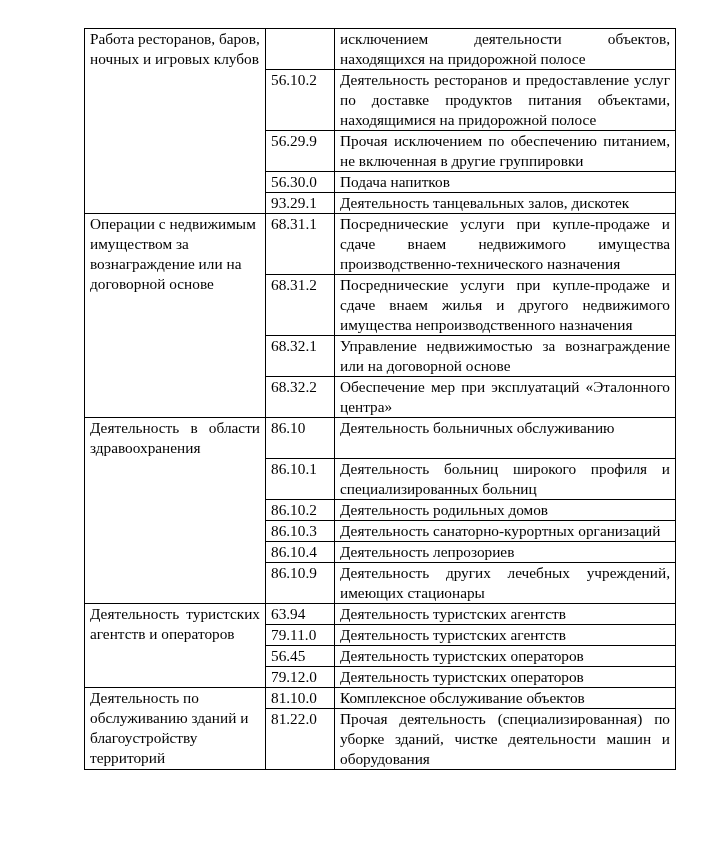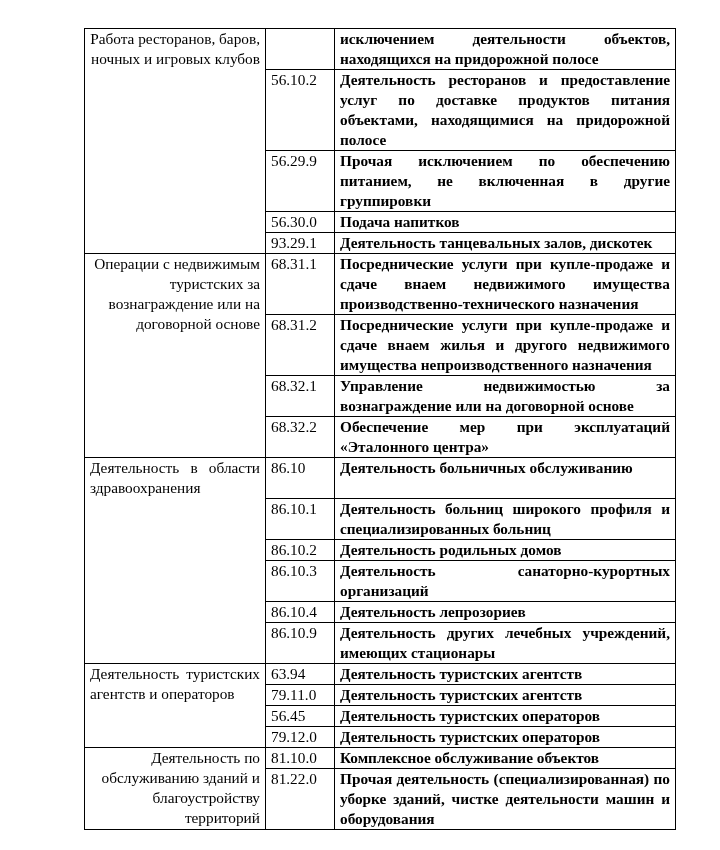--- a/index.html
+++ b/index.html
@@ -1,24 +1,24 @@
 <!DOCTYPE html>
 <html><head>
 <meta charset="utf-8">
 <style>
   html, body { margin: 0; padding: 0; background: #ffffff; }
   body { width: 720px; height: 850px; position: relative; overflow: hidden;
          font-family: "Liberation Serif", "DejaVu Serif", serif; color: #000; }
   table.okved { position: absolute; left: 84px; top: 28px; width: 592px;
                 border-collapse: collapse; font-size: 15.3px; line-height: 20px; }
   table.okved td { border: 1px solid #000; vertical-align: top; padding: 0 5px 0 5px; }
-  td.cat { width: 170px; text-align: right; }
+  td.cat { width: 170px; text-align: left; }
   td.cat.just { text-align: justify; text-align-last: left; }
   td.code { width: 58px; padding-left: 6px; }
-  td.desc { text-align: justify; text-align-last: left; font-weight: bold; }
+  td.desc { text-align: justify; text-align-last: left; }
   .spacer { display: block; height: 20px; }
 </style>
 </head>
 <body>
 
 <table class="okved">
   <tbody>
 
     <tr>
       <td class="cat" rowspan="5">Работа ресторанов, баров, ночных и игровых клубов</td>
@@ -36,21 +36,21 @@
     <tr>
       <td class="code">56.30.0</td>
       <td class="desc">Подача напитков</td>
     </tr>
     <tr>
       <td class="code">93.29.1</td>
       <td class="desc">Деятельность танцевальных залов, дискотек</td>
     </tr>
 
     <tr>
-      <td class="cat" rowspan="4">Операции с недвижимым туристских за вознаграждение или на договорной основе</td>
+      <td class="cat" rowspan="4">Операции с недвижимым имуществом за вознаграждение или на договорной основе</td>
       <td class="code">68.31.1</td>
       <td class="desc">Посреднические услуги при купле-продаже и сдаче внаем недвижимого имущества производственно-технического назначения</td>
     </tr>
     <tr>
       <td class="code">68.31.2</td>
       <td class="desc">Посреднические услуги при купле-продаже и сдаче внаем жилья и другого недвижимого имущества непроизводственного назначения</td>
     </tr>
     <tr>
       <td class="code">68.32.1</td>
       <td class="desc">Управление недвижимостью за вознаграждение или на договорной основе</td>

